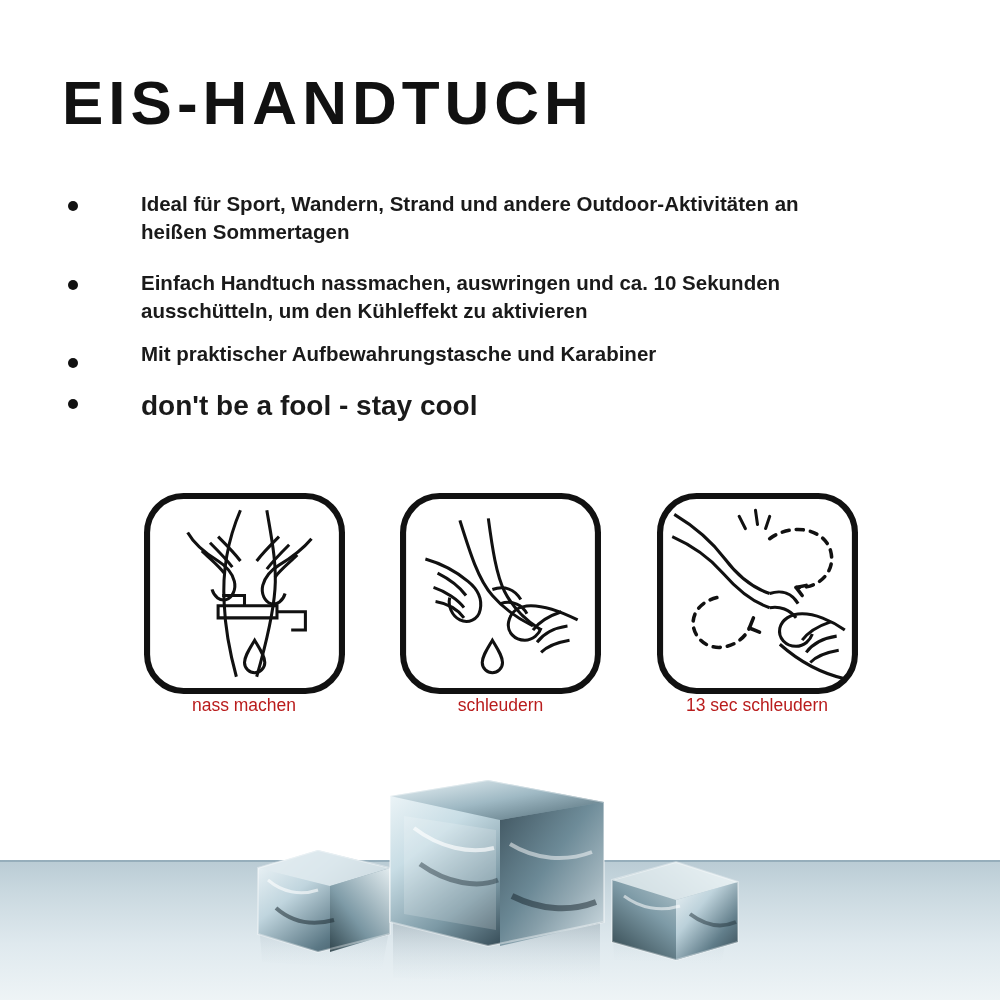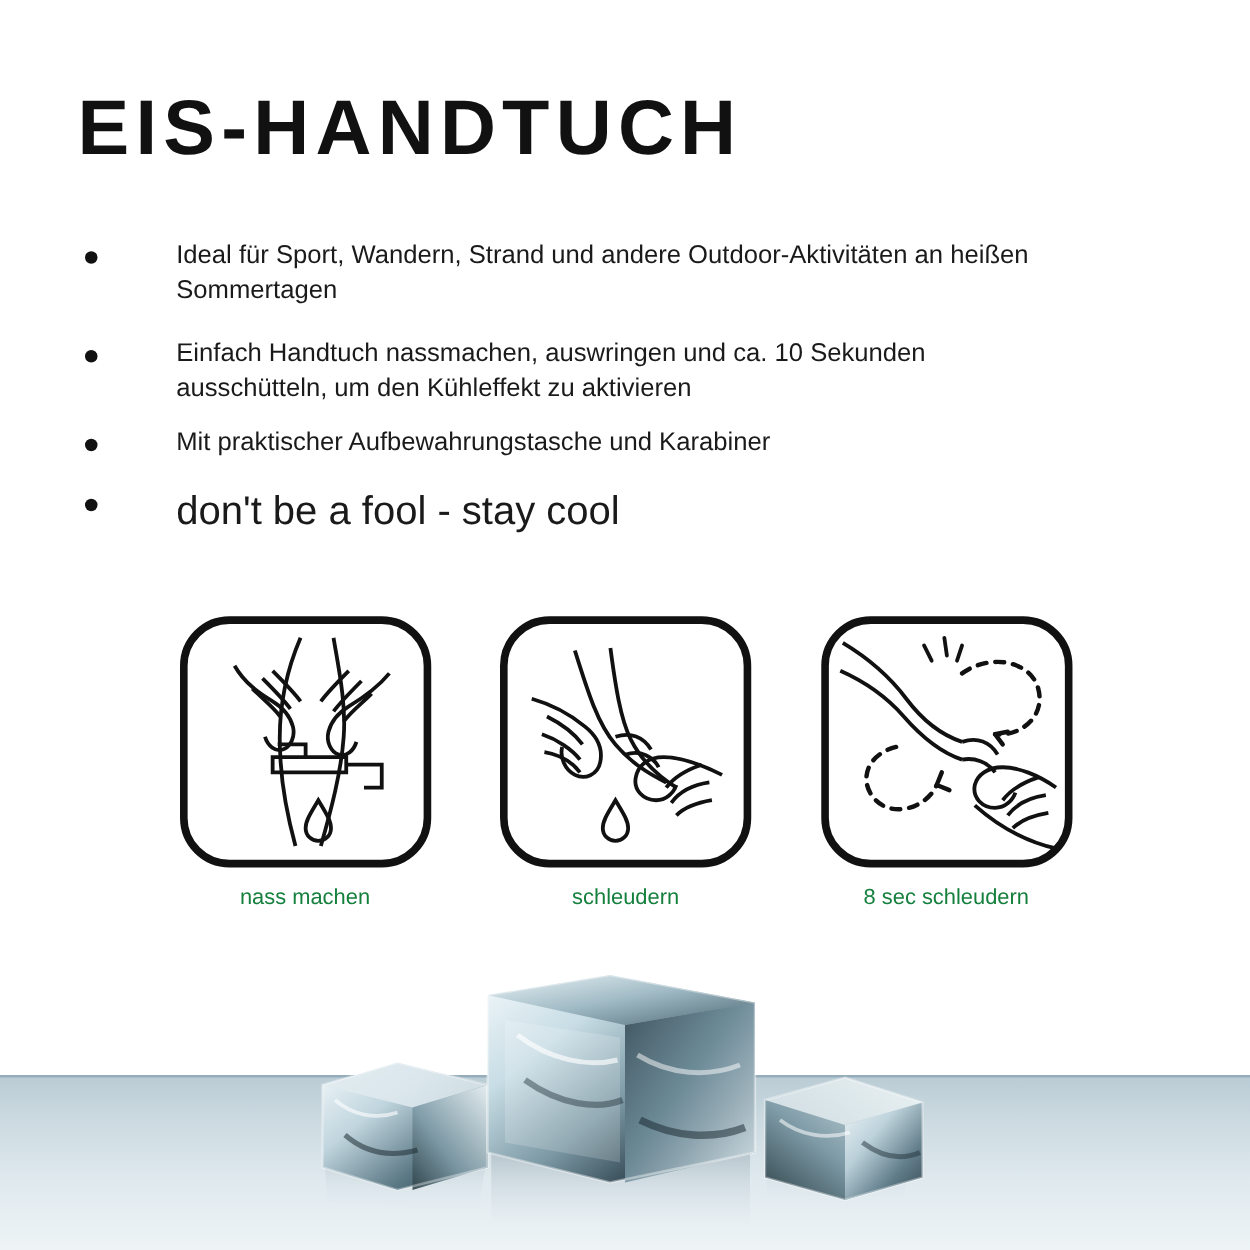--- a/index.html
+++ b/index.html
@@ -56,23 +56,24 @@
     margin-top: 11px;
     margin-left: 6px;
     flex: 0 0 auto;
   }
   .bullet-text {
     margin-left: 63px;
     font-size: 20.5px;
     line-height: 1.38;
     color: #1a1a1a;
     max-width: 700px;
+    font-weight: bold;
   }
   .bullet-text.highlight {
-    font-size: 32px;
+    font-size: 28px;
     line-height: 1.3;
   }
 
   
   .steps {
     position: absolute;
     left: 128px;
     top: 492px;
     width: 745px;
     display: flex;
@@ -82,23 +83,22 @@
     width: 232px;
     display: flex;
     flex-direction: column;
     align-items: center;
   }
   .step-box {
     width: 203px;
     height: 203px;
   }
   .step-caption {
-    margin-top: 12px;
     font-size: 17.5px;
-    color: #15803d;
+    color: #b91c1c;
     text-align: left;
     white-space: nowrap;
   }
 
   
   .ice-area {
     position: absolute;
     left: 0;
     top: 756px;
     width: 1000px;
@@ -133,21 +133,21 @@
     <div class="bullet-row">
       <div class="bullet-dot"></div>
       <div class="bullet-text">Ideal für Sport, Wandern, Strand und andere Outdoor-Aktivitäten an heißen Sommertagen</div>
     </div>
 
     <div class="bullet-row" style="margin-bottom:15px;">
       <div class="bullet-dot"></div>
       <div class="bullet-text">Einfach Handtuch nassmachen, auswringen und ca. 10 Sekunden ausschütteln, um den Kühleffekt zu aktivieren</div>
     </div>
 
-    <div class="bullet-row" style="margin-bottom:20px;">
+    <div class="bullet-row" style="margin-bottom:20px;align-items:flex-end;">
       <div class="bullet-dot"></div>
       <div class="bullet-text">Mit praktischer Aufbewahrungstasche und Karabiner</div>
     </div>
 
     <div class="bullet-row">
       <div class="bullet-dot"></div>
       <div class="bullet-text highlight">don't be a fool - stay cool</div>
     </div>
 
   </div>
@@ -220,21 +220,21 @@
 
         <path d="M82 24 L88 36 M98 18 L100 32 M112 24 L108 36" fill="none" stroke="#111" stroke-width="3" stroke-linecap="round"></path>
 
         <path d="M186 136 C172 126 156 120 144 120 C132 120 124 126 122 134 C120 144 128 152 138 152 C146 152 152 146 154 140" fill="none" stroke="#111" stroke-width="3"></path>
         <path d="M172 128 C160 132 150 138 144 146" fill="none" stroke="#111" stroke-width="3"></path>
         <path d="M178 142 C164 144 154 150 148 158" fill="none" stroke="#111" stroke-width="3"></path>
         <path d="M180 156 C168 158 158 162 152 168" fill="none" stroke="#111" stroke-width="3"></path>
 
         <path d="M122 150 C140 166 160 178 186 184" fill="none" stroke="#111" stroke-width="3"></path>
       </svg>
-      <div class="step-caption">8 sec schleudern</div>
+      <div class="step-caption">13 sec schleudern</div>
     </div>
 
   </div>
 
   <div class="ice-area">
     <div class="ice-bg-top"></div>
     <div class="ice-bg-bottom"></div>
     <div class="ice-horizon"></div>
 
     <svg width="1000" height="244" viewBox="0 0 1000 244" style="position:absolute;left:0;top:0;">

